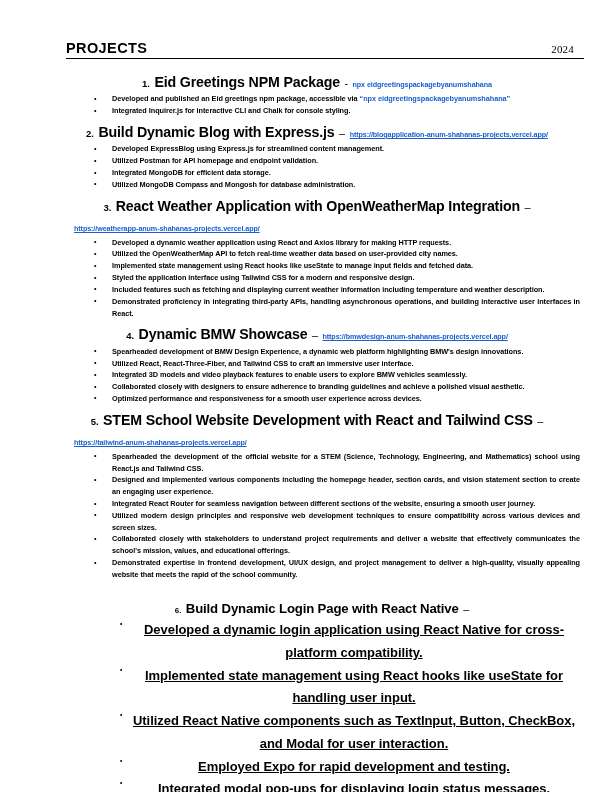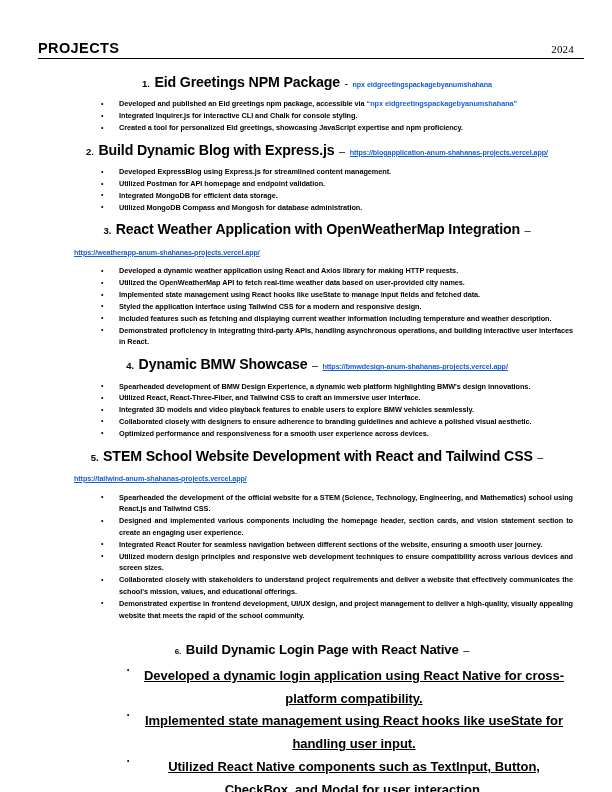--- a/index.html
+++ b/index.html
@@ -24,20 +24,21 @@
   }
 
   
   .doc-header {
     display: flex;
     align-items: baseline;
     justify-content: space-between;
     border-bottom: 1.6px solid #000;
     padding-bottom: 2px;
     margin-bottom: 14px;
+    margin-left: 28px;
   }
   .doc-header .title {
     font-size: 14.5px;
     font-weight: bold;
     letter-spacing: 0.4px;
     font-family: "Liberation Sans", sans-serif;
   }
   .doc-header .year {
     font-size: 11px;
     font-family: "Liberation Serif", serif;
@@ -84,21 +85,21 @@
   .link-line {
     padding-left: 36px;
     margin-top: 1px;
     margin-bottom: 2px;
     line-height: 1.1;
   }
 
   
   ul.bullets {
     list-style: none;
-    margin: 7px;
+    margin: 0;
     padding: 0 0 0 56px;
   }
   ul.bullets li {
     position: relative;
     font-size: 7.3px;
     font-weight: bold;
     line-height: 1.62;
     padding-left: 18px;
     text-align: justify;
     padding-right: 4px;
@@ -153,21 +154,20 @@
     <span class="title">PROJECTS</span>
     <span class="year">2024</span>
   </div>
 
   <div id="projects-container">
       <div class="project">
         <div class="proj-head"><span class="proj-num">1.</span> <span class="proj-title">Eid Greetings NPM Package</span> <span class="proj-dash">-</span>  <span class="proj-link nolink">npx eidgreetingspackagebyanumshahana</span></div>
         <ul class="bullets">
           <li>Developed and published an Eid greetings npm package, accessible via <span class="inline-quote">“npx eidgreetingspackagebyanumshahana”</span></li>
           <li>Integrated Inquirer.js for interactive CLI and Chalk for console styling.</li>
-          <li>Created a tool for personalized Eid greetings, showcasing JavaScript expertise and npm proficiency.</li>
         </ul>
       </div>
       <div class="project">
         <div class="proj-head"><span class="proj-num">2.</span> <span class="proj-title">Build Dynamic Blog with Express.js</span> <span class="proj-dash">–</span>  <span class="proj-link">https://blogapplication-anum-shahanas-projects.vercel.app/</span></div>
         <ul class="bullets">
           <li>Developed ExpressBlog using Express.js for streamlined content management.</li>
           <li>Utilized Postman for API homepage and endpoint validation.</li>
           <li>Integrated MongoDB for efficient data storage.</li>
           <li>Utilized MongoDB Compass and Mongosh for database administration.</li>
         </ul>

